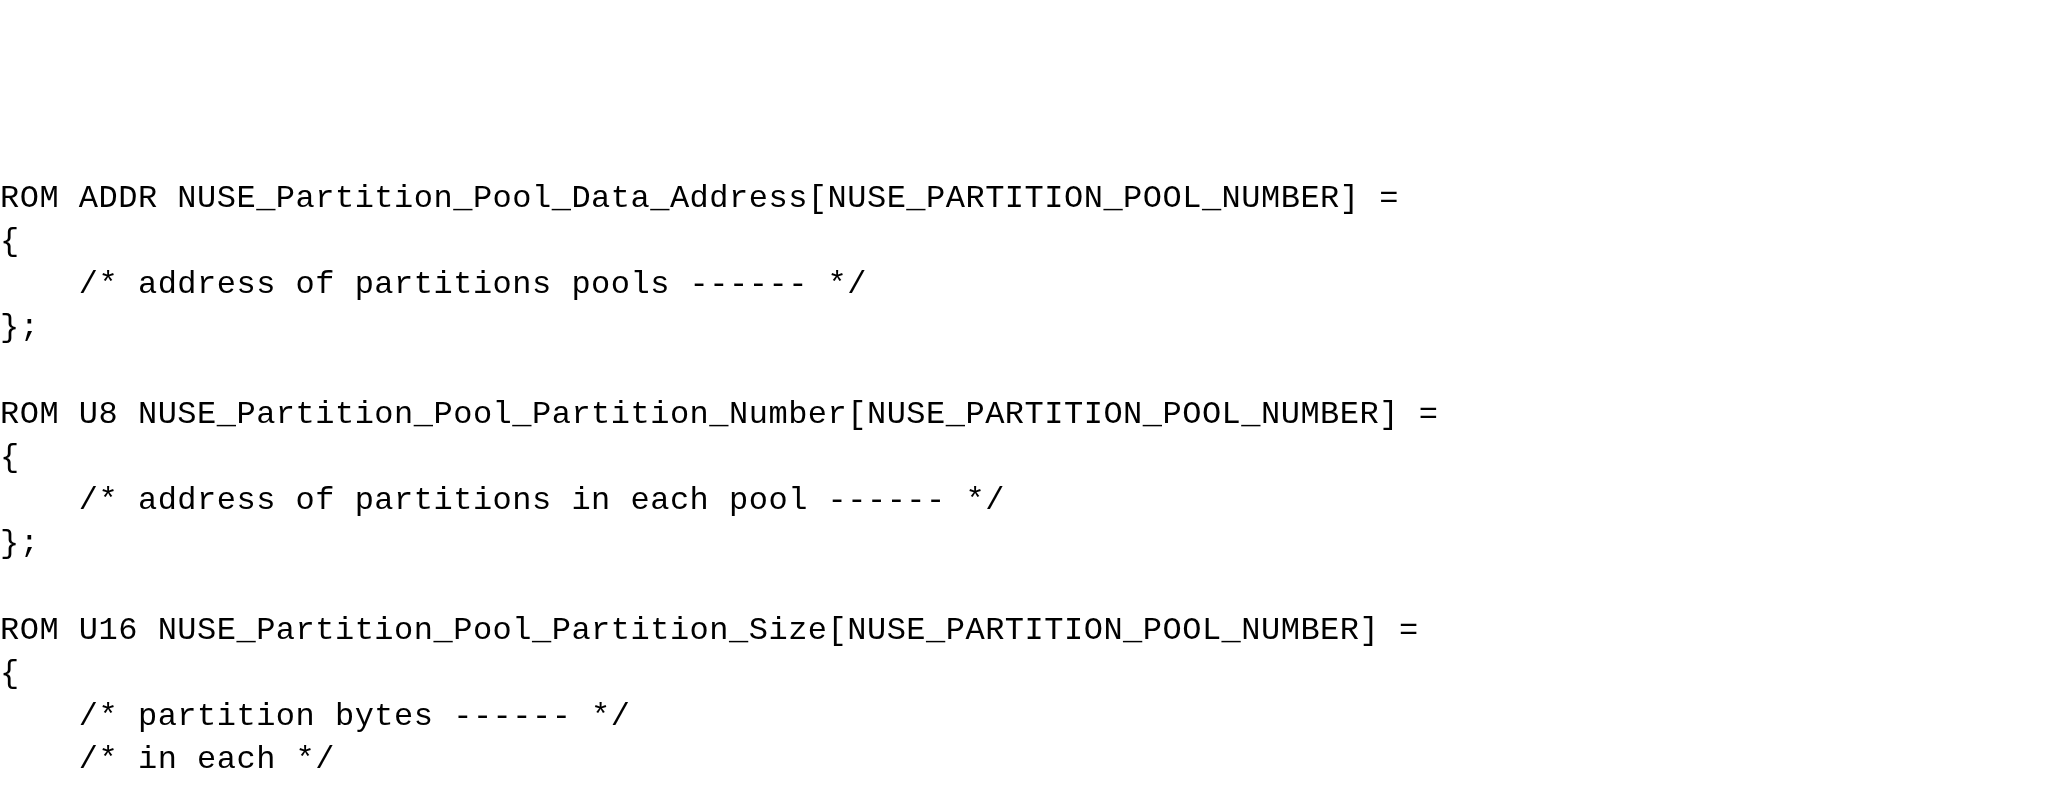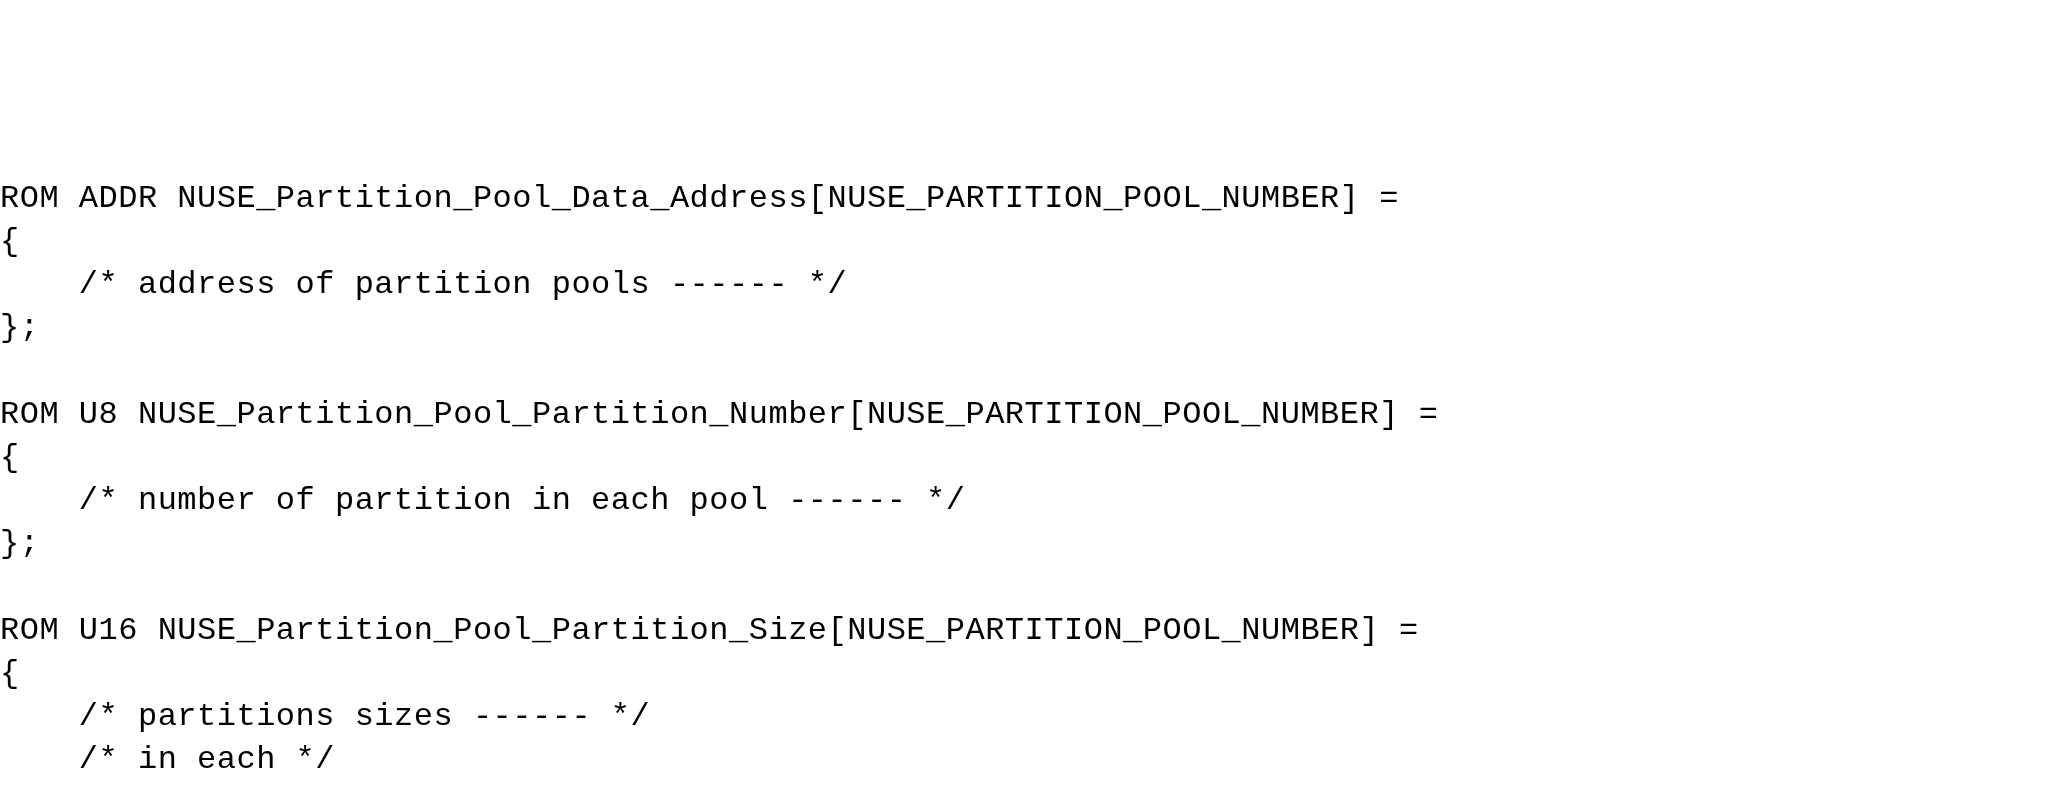--- a/index.html
+++ b/index.html
@@ -18,28 +18,28 @@
       padding: 4px 0;
     }
   </style>
 </head>
 <body>
 
 
 
 <div class="code-block"><span>ROM ADDR NUSE_Partition_Pool_Data_Address[NUSE_PARTITION_POOL_NUMBER] =</span>
 <span>{</span>
-<span>    /* address of partition pools ------ */</span>
+<span>    /* address of partitions pools ------ */</span>
 <span>};</span>
 <span></span>
 <span>ROM U8 NUSE_Partition_Pool_Partition_Number[NUSE_PARTITION_POOL_NUMBER] =</span>
 <span>{</span>
-<span>    /* number of partition in each pool ------ */</span>
+<span>    /* address of partitions in each pool ------ */</span>
 <span>};</span>
 <span></span>
 <span>ROM U16 NUSE_Partition_Pool_Partition_Size[NUSE_PARTITION_POOL_NUMBER] =</span>
 <span>{</span>
-<span>    /* partitions sizes ------ */</span>
+<span>    /* partition bytes ------ */</span>
 <span>    /* in each */</span>
 <span>};</span></div>
 
 
 
 
 </body></html>

